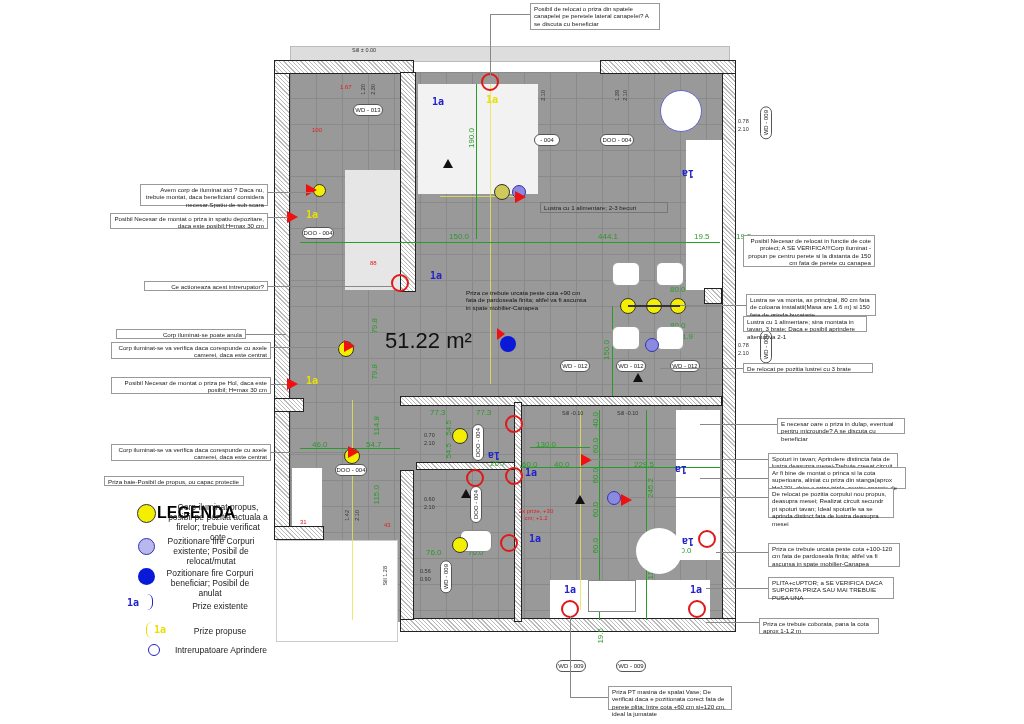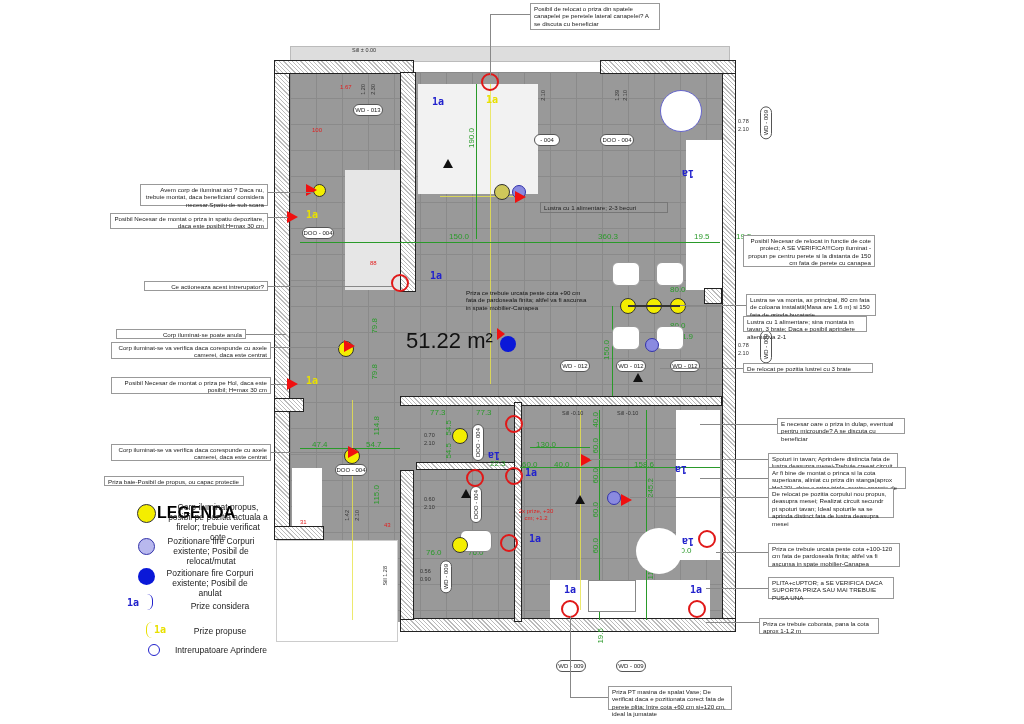--- a/index.html
+++ b/index.html
@@ -76,42 +76,42 @@
   <div class="gline" style="left:300px;top:448px;width:100px;height:1px;"></div>
   <div class="gline" style="left:520px;top:467px;width:200px;height:1px;"></div>
   <div class="gline" style="left:530px;top:447px;width:60px;height:1px;"></div>
   <div class="gline" style="left:476px;top:84px;width:1px;height:155px;"></div>
   <div class="gline" style="left:599px;top:410px;width:1px;height:210px;"></div>
   <div class="gline" style="left:646px;top:410px;width:1px;height:210px;"></div>
   <div class="gline" style="left:612px;top:306px;width:1px;height:90px;"></div>
 
   <div class="dim v" style="left:467px;top:128px;">190.0</div>
   <div class="dim" style="left:449px;top:232px;">150.0</div>
-  <div class="dim" style="left:598px;top:232px;">360.3</div>
+  <div class="dim" style="left:598px;top:232px;">444.1</div>
   <div class="dim" style="left:694px;top:232px;">19.5</div>
   <div class="dim" style="left:736px;top:232px;">19.5</div>
   <div class="dim" style="left:670px;top:285px;">80.0</div>
   <div class="dim" style="left:670px;top:321px;">80.0</div>
   <div class="dim" style="left:673px;top:332px;">101.9</div>
   <div class="dim v" style="left:602px;top:340px;">150.0</div>
   <div class="dim v" style="left:370px;top:318px;">79.8</div>
   <div class="dim v" style="left:370px;top:364px;">79.8</div>
   <div class="dim" style="left:430px;top:408px;">77.3</div>
   <div class="dim" style="left:476px;top:408px;">77.3</div>
-  <div class="dim" style="left:312px;top:440px;">47.4</div>
+  <div class="dim" style="left:312px;top:440px;">46.0</div>
   <div class="dim" style="left:366px;top:440px;">54.7</div>
   <div class="dim v" style="left:372px;top:416px;">114.8</div>
   <div class="dim v" style="left:372px;top:485px;">115.0</div>
   <div class="dim v" style="left:444px;top:420px;">54.5</div>
   <div class="dim v" style="left:444px;top:443px;">54.5</div>
-  <div class="dim" style="left:490px;top:459px;">22.3</div>
+  <div class="dim" style="left:490px;top:459px;">26.7</div>
   <div class="dim" style="left:536px;top:440px;">130.0</div>
   <div class="dim" style="left:522px;top:460px;">60.0</div>
   <div class="dim" style="left:554px;top:460px;">40.0</div>
-  <div class="dim" style="left:634px;top:460px;">158.6</div>
+  <div class="dim" style="left:634px;top:460px;">229.5</div>
   <div class="dim v" style="left:646px;top:478px;">245.2</div>
   <div class="dim v" style="left:591px;top:412px;">40.0</div>
   <div class="dim v" style="left:591px;top:438px;">60.0</div>
   <div class="dim v" style="left:591px;top:468px;">60.0</div>
   <div class="dim v" style="left:591px;top:502px;">60.0</div>
   <div class="dim v" style="left:591px;top:538px;">60.0</div>
   <div class="dim" style="left:676px;top:546px;">90.0</div>
   <div class="dim v" style="left:646px;top:560px;">115.0</div>
   <div class="dim" style="left:426px;top:548px;">76.0</div>
   <div class="dim" style="left:468px;top:548px;">76.0</div>
@@ -163,21 +163,21 @@
   <div class="tag" style="left:560px;top:360px;width:30px;">WD - 012</div>
   <div class="tag" style="left:616px;top:360px;width:30px;">WD - 012</div>
   <div class="tag" style="left:670px;top:360px;width:30px;">WD - 012</div>
   <div class="tag" style="left:335px;top:464px;width:32px;">DOO - 004</div>
   <div class="tag v" style="left:472px;top:424px;padding:3px 0;">DOO - 004</div>
   <div class="tag v" style="left:470px;top:486px;padding:3px 0;">DOO - 004</div>
   <div class="tag v" style="left:440px;top:560px;padding:3px 0;">WD - 009</div>
   <div class="tag" style="left:556px;top:660px;width:30px;">WD - 009</div>
   <div class="tag" style="left:616px;top:660px;width:30px;">WD - 009</div>
 
-  <div class="area" style="left:385px;top:328px;margin-left:21px;">51.22 m²</div>
+  <div class="area" style="left:385px;top:328px;">51.22 m²</div>
 
   <div class="lamp-y" style="left:313px;top:184px;width:13px;height:13px;"></div>
   <div class="lamp-y" style="left:338px;top:341px;"></div>
   <div class="lamp-y" style="left:344px;top:448px;"></div>
   <div class="lamp-y" style="left:452px;top:428px;"></div>
   <div class="lamp-y" style="left:452px;top:537px;"></div>
   <div class="lamp-y" style="left:494px;top:184px;background:#cfc85a;"></div>
   <div class="lamp-y" style="left:620px;top:298px;"></div>
   <div class="lamp-y" style="left:646px;top:298px;"></div>
   <div class="lamp-y" style="left:670px;top:298px;"></div>
@@ -284,25 +284,25 @@
 <div>
   <div class="legend-title" style="left:157px;top:504px;">LEGENDA</div>
 
   <div class="lamp-y" style="left:137px;top:504px;width:19px;height:19px;"></div>
   <div class="leg-txt" style="left:168px;top:502px;width:100px;">Corp iluminat propus, posibil pe pozitia actuala a firelor; trebuie verificat cote</div>
 
   <div class="lamp-l" style="left:138px;top:538px;width:17px;height:17px;background:#b8b8ee;"></div>
   <div class="leg-txt" style="left:166px;top:536px;width:90px;">Pozitionare fire Corpuri existente; Posibil de relocat/mutat</div>
 
   <div class="lamp-d" style="left:138px;top:568px;width:17px;height:17px;"></div>
-  <div class="leg-txt" style="left:160px;top:568px;width:100px;">Pozitionare fire Corpuri existente; Posibil de anulat</div>
+  <div class="leg-txt" style="left:160px;top:568px;width:100px;">Pozitionare fire Corpuri beneficiar; Posibil de anulat</div>
 
   <div class="sock e" style="left:127px;top:597px;">1a</div>
   <div class="abs" style="left:146px;top:594px;width:6px;height:16px;border-right:1.5px solid #2222cc;border-radius:0 6px 6px 0;"></div>
-  <div class="leg-txt" style="left:175px;top:601px;width:90px;">Prize considera</div>
+  <div class="leg-txt" style="left:175px;top:601px;width:90px;">Prize existente</div>
 
   <div class="abs" style="left:146px;top:622px;width:6px;height:16px;border-left:1.5px solid #e8e000;border-radius:6px 0 0 6px;"></div>
   <div class="sock p" style="left:154px;top:624px;">1a</div>
   <div class="leg-txt" style="left:175px;top:626px;width:90px;">Prize propuse</div>
 
   <div class="abs" style="left:148px;top:644px;width:10px;height:10px;border-radius:50%;border:1.2px solid #2222cc;"></div>
   <div class="leg-txt" style="left:166px;top:645px;width:110px;">Intrerupatoare Aprindere</div>
 </div>
 
 </body></html>

